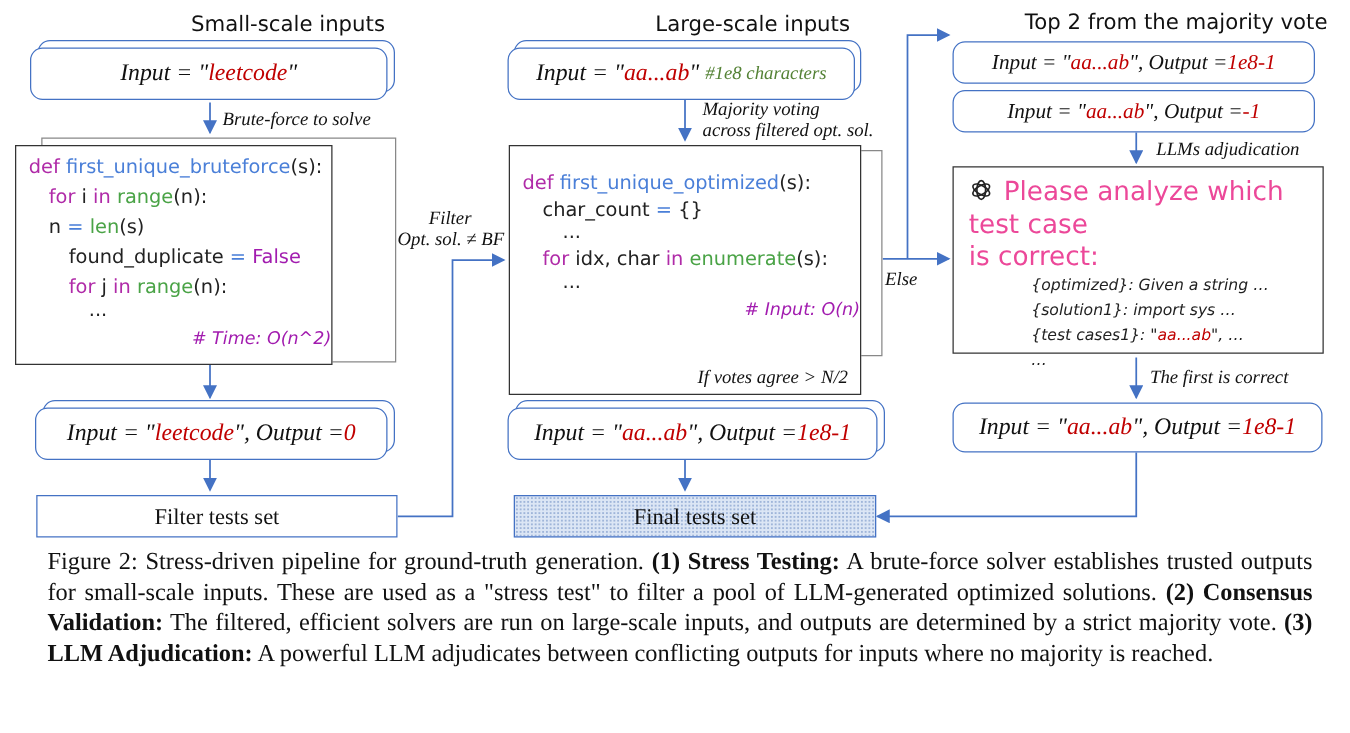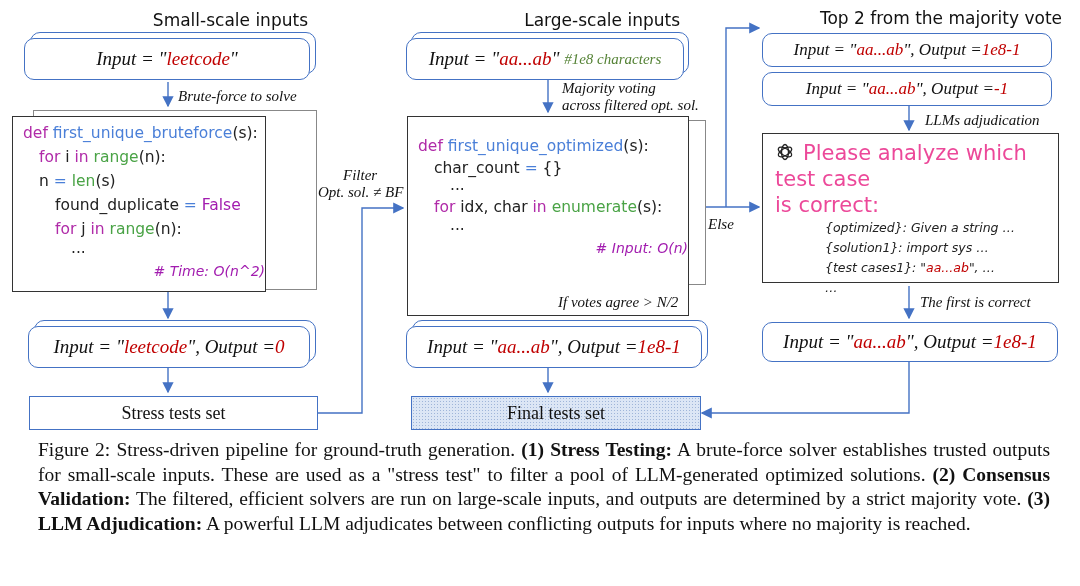--- a/index.html
+++ b/index.html
@@ -81,21 +81,21 @@
 </div>
 
 <div class="ibox back" style="left:34px;top:320px;width:282px;height:42px;"></div>
 <div class="ibox" style="left:28px;top:326px;width:282px;height:42px;">
   <span>Input = "</span>
     <span class="red">leetcode</span>
     <span>", Output = </span>
     <span class="red">0</span>
 </div>
 
-<div class="rect" style="left:29px;top:396px;width:289px;height:34px;">Stress tests set</div>
+<div class="rect" style="left:29px;top:396px;width:289px;height:34px;">Filter tests set</div>
 
 <div class="lbl" style="left:343px;top:167px;">Filter</div>
 <div class="lbl" style="left:318px;top:184px;">Opt. sol. ≠ BF</div>
 
 <div class="abs heading" style="left:420px;top:10px;width:260px;">Large-scale inputs</div>
 
 <div class="ibox back" style="left:411px;top:32px;width:278px;height:42px;"></div>
 <div class="ibox" style="left:406px;top:38px;width:278px;height:42px;">
   <span>Input = "</span><span class="red">aa...ab</span><span>"</span>&nbsp;<span class="green" style="font-size:15px">#1e8 characters</span>
 </div>

